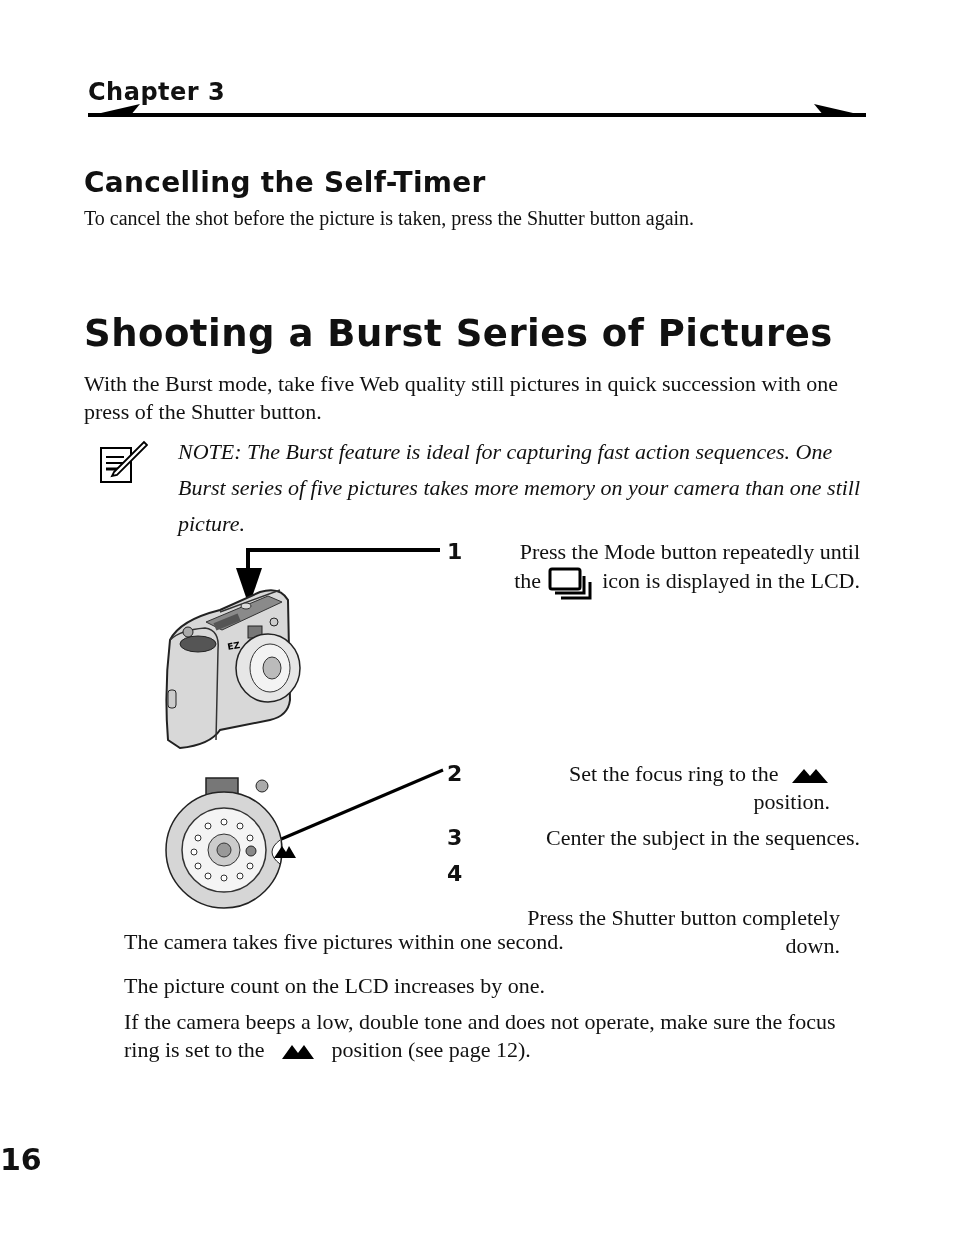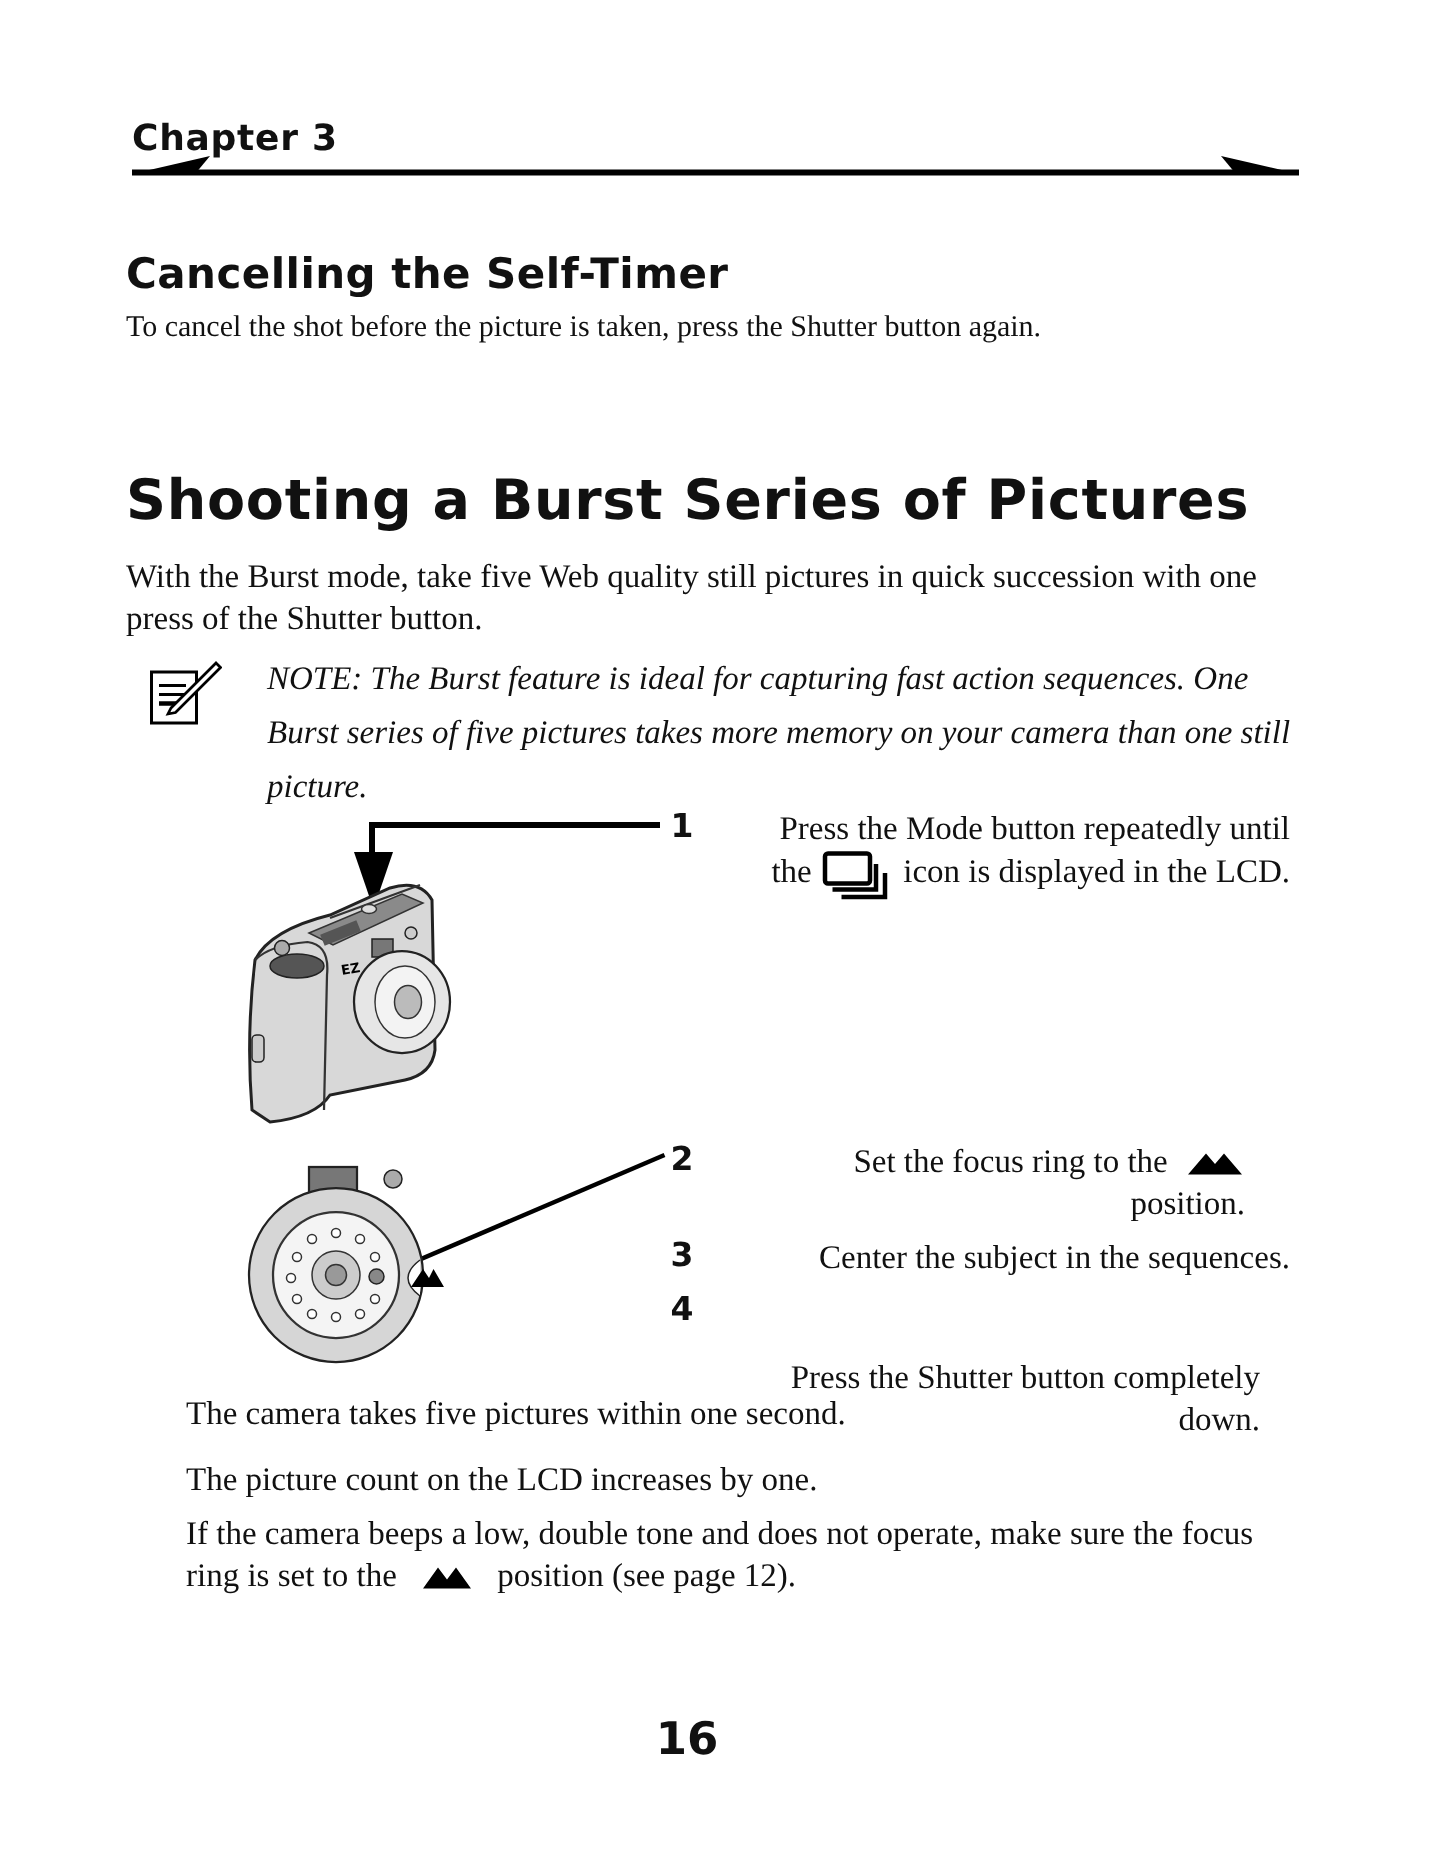--- a/index.html
+++ b/index.html
@@ -25,21 +25,21 @@
   .fig2 { position: absolute; left: 150px; top: 760px; width: 300px; height: 160px; }
 
   .step { position: absolute; font-size: 22px; line-height: 28px; text-align: right; }
   .step-num { position: absolute; left: 447px; font-size: 22px; font-weight: bold; }
   .step-text { position: absolute; left: 490px; width: 370px; }
 
   .inline-icon { display: inline-block; vertical-align: middle; }
 
   .result { position: absolute; left: 124px; width: 740px; font-size: 22px; line-height: 28px; }
 
-  .page-num { position: absolute; left: 0; width: 916px; text-align: center; top: 1142px; font-size: 30px; font-weight: bold; }
+  .page-num { position: absolute; left: 0; width: 916px; top: 1142px; font-size: 30px; font-weight: bold; }
 </style>
 </head>
 <body>
 
 <div class="header">
   <div class="chapter-title sans">Chapter 3</div>
   <div class="header-rule"></div>
   <svg width="60" height="16" style="left:0;" viewBox="0 0 60 16">
     <polygon points="0,14 52,2 42,14" fill="#000"></polygon>
   </svg>

